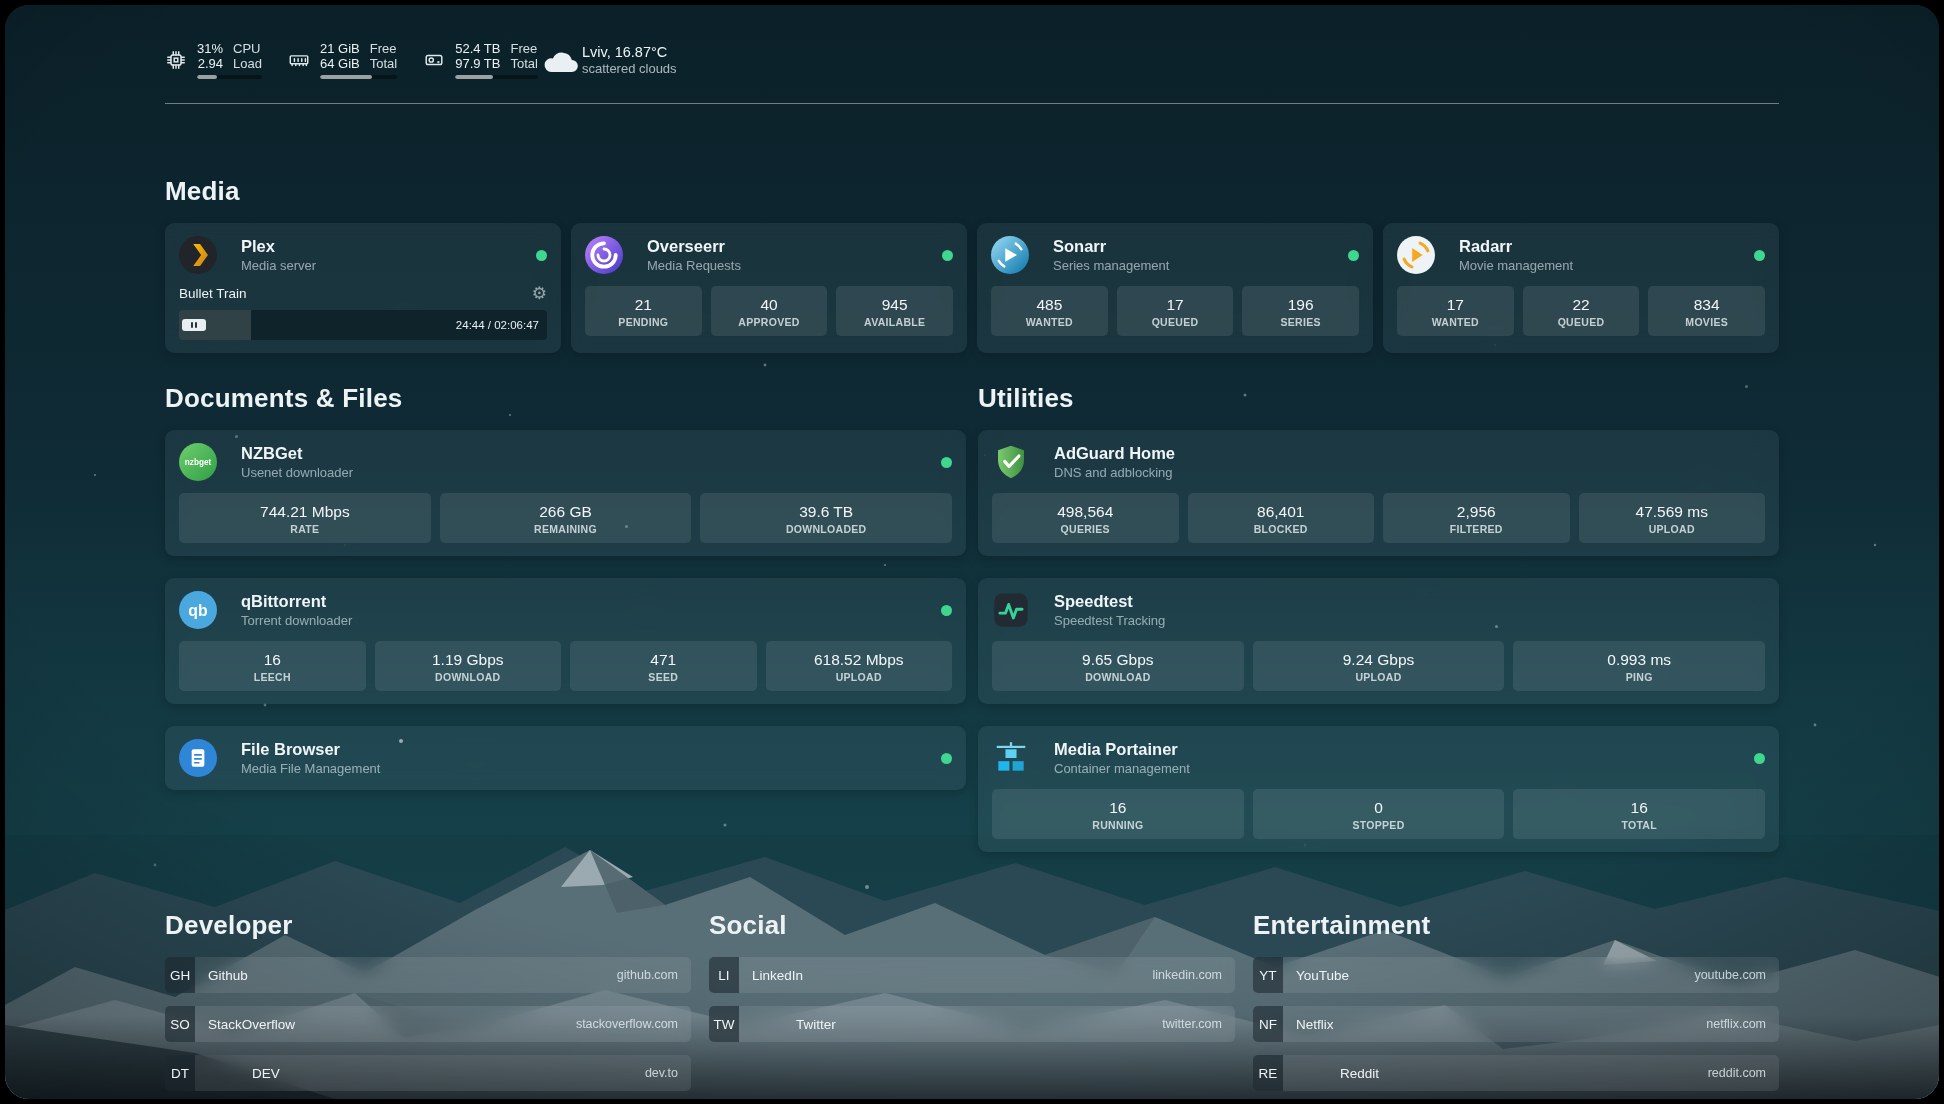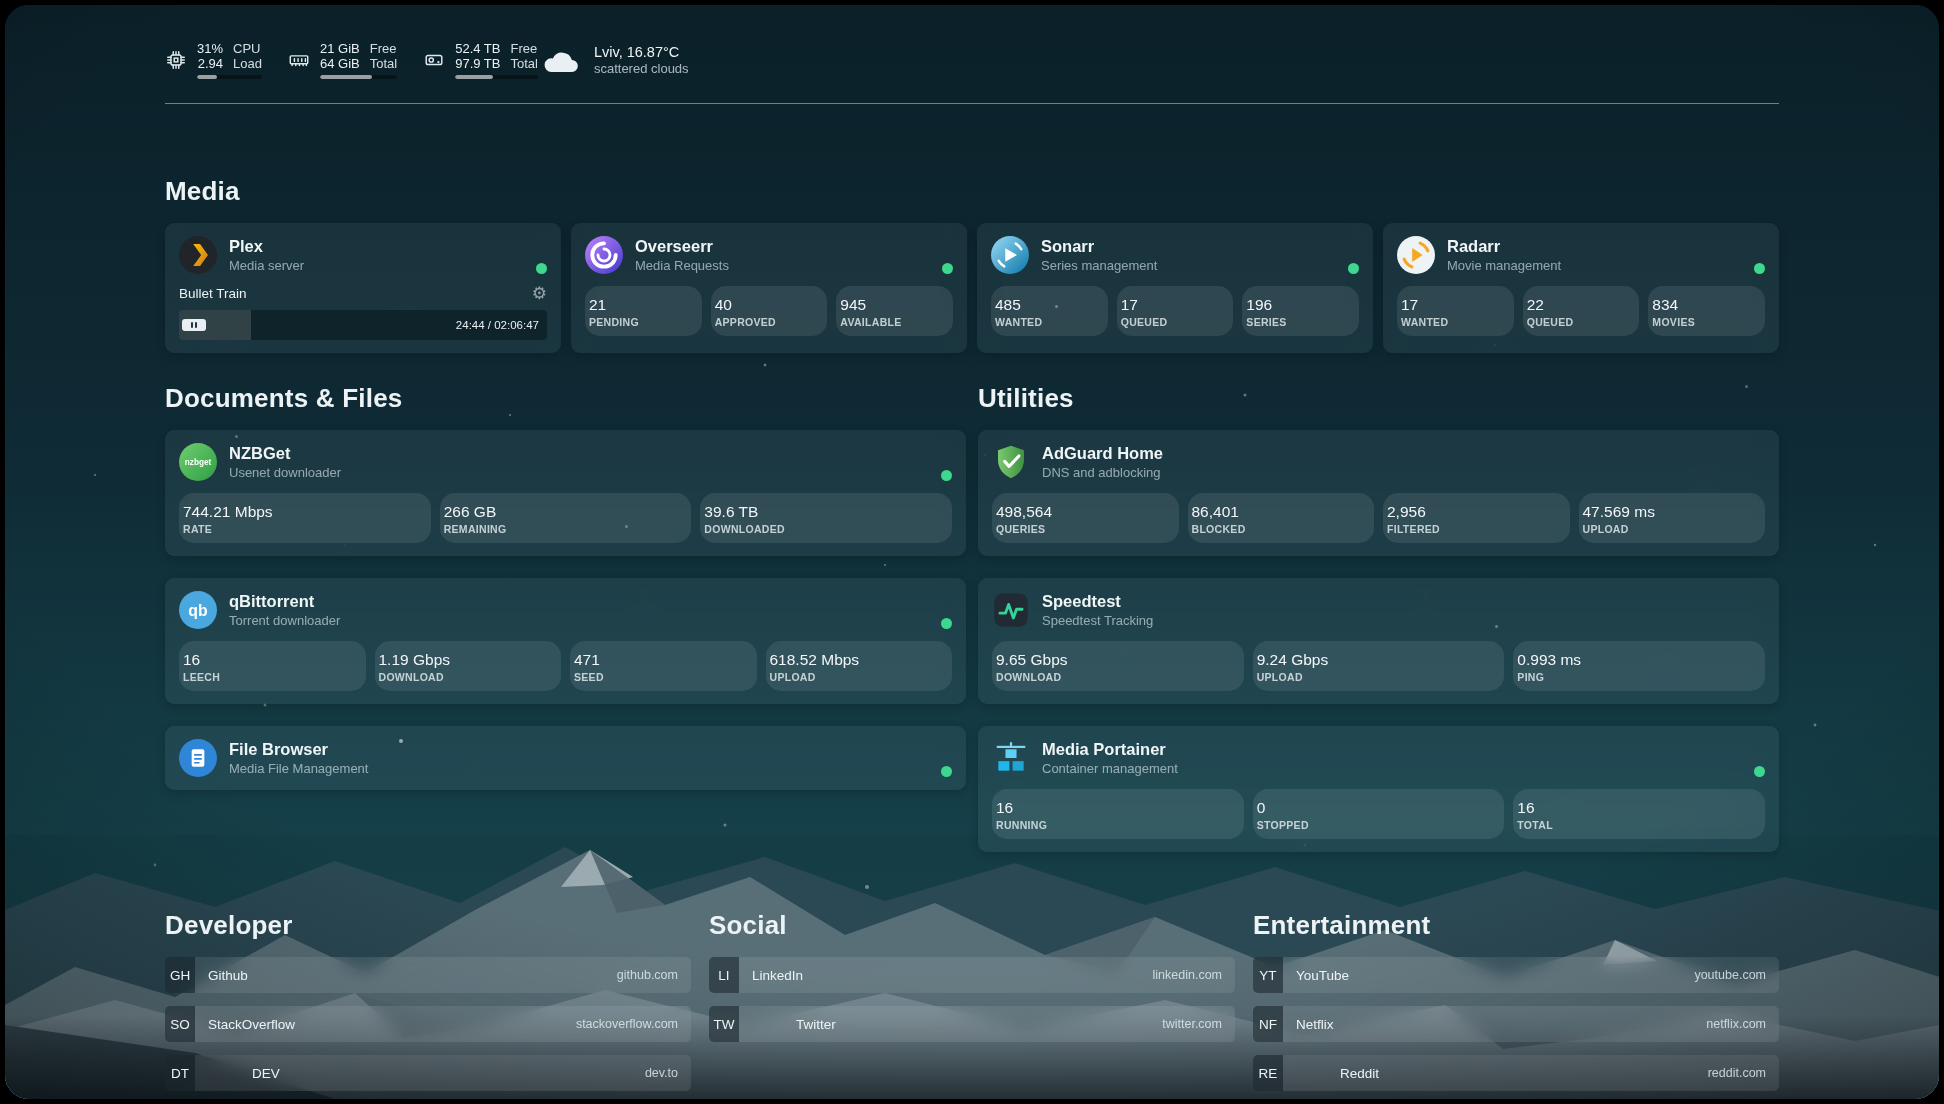--- a/index.html
+++ b/index.html
@@ -18,40 +18,40 @@
   .res-grid .l{color:rgba(233,241,244,.9);}
   .res-bar{grid-column:1/3;height:4px;margin-top:4px;background:rgba(0,0,0,.38);border-radius:2px;overflow:hidden;}
   .res-bar>div{height:100%;background:rgba(255,255,255,.6);border-radius:2px;}
   .search{flex:1;margin:0 44px 0 42px;height:42px;border:1px solid rgba(255,255,255,.28);border-radius:7px;
     background:rgba(5,16,21,.25);display:flex;align-items:center;padding:3px;box-sizing:border-box;}
   .search input{flex:1;background:none;border:none;outline:none;color:#e8f0f3;font-size:14.5px;padding:0 12px;
     font-family:inherit;}
   .search input::placeholder{color:rgba(228,239,243,.55);}
   .g-btn{width:38px;height:32px;border-radius:5px;background:rgba(255,255,255,.13);color:#eef4f6;
     display:flex;align-items:center;justify-content:center;font-size:15px;border:none;cursor:pointer;}
-  .weather{display:flex;gap:12px;align-items:flex-start;}
+  .weather{display:flex;align-items:flex-start;}
   .weather-icon svg{width:44px;height:34px;display:block;}
   .weather-line1{font-size:14.5px;color:#eef4f6;line-height:18px;}
   .weather-line2{font-size:13px;color:rgba(228,239,243,.72);line-height:16px;}
   .divider{margin-top:24px;border:none;border-bottom:1px solid rgba(255,255,255,.42);}
 
   
   .section-title{margin:0 0 16px;font-size:26px;font-weight:600;color:#edf3f5;letter-spacing:.2px;}
   .media-section{margin-top:72px;}
   .media-grid{display:grid;grid-template-columns:repeat(4,1fr);gap:10px;align-items:stretch;}
   .card{background:rgba(173,210,220,.085);border-radius:9px;padding:13px 14px;box-shadow:0 3px 10px rgba(0,0,0,.18);
     backdrop-filter:blur(10px);display:flex;flex-direction:column;box-sizing:border-box;}
-  .card-head{display:flex;align-items:flex-end;gap:12px;}
+  .card-head{display:flex;align-items:center;gap:24px;}
   .svc-icon{width:38px;height:38px;flex:none;}
   .svc-icon svg{width:38px;height:38px;display:block;}
   .svc-title{font-size:16.5px;font-weight:600;color:#f0f5f7;line-height:20px;}
   .svc-sub{font-size:13px;color:rgba(224,236,240,.62);line-height:16px;margin-top:2px;}
   .dot{width:11px;height:11px;border-radius:50%;background:#3fd68f;margin-left:auto;flex:none;}
   .stats{display:flex;gap:9px;margin-top:12px;}
-  .stat{flex:1;background:rgba(255,255,255,.09);border-radius:15px;padding:9px 4px 8px;}
+  .stat{flex:1;background:rgba(255,255,255,.09);border-radius:5px;padding:9px 4px 8px;text-align:center;}
   .stat-val{font-size:15.5px;color:#f2f6f8;line-height:19px;}
   .stat-lbl{font-size:10.5px;font-weight:700;letter-spacing:.3px;color:rgba(233,241,244,.8);margin-top:2px;}
 
   
   .now-row{display:flex;align-items:center;margin-top:11px;}
   .now-title{font-size:13.5px;color:#edf3f5;}
   .gear{margin-left:auto;color:rgba(230,240,243,.6);font-size:17px;line-height:17px;cursor:pointer;}
   .player{margin-top:8px;position:relative;height:30px;background:rgba(8,20,26,.55);border-radius:4px;
     overflow:hidden;display:flex;align-items:center;cursor:pointer;}
   .p-fill{position:absolute;left:0;top:0;bottom:0;background:rgba(255,255,255,.14);}

